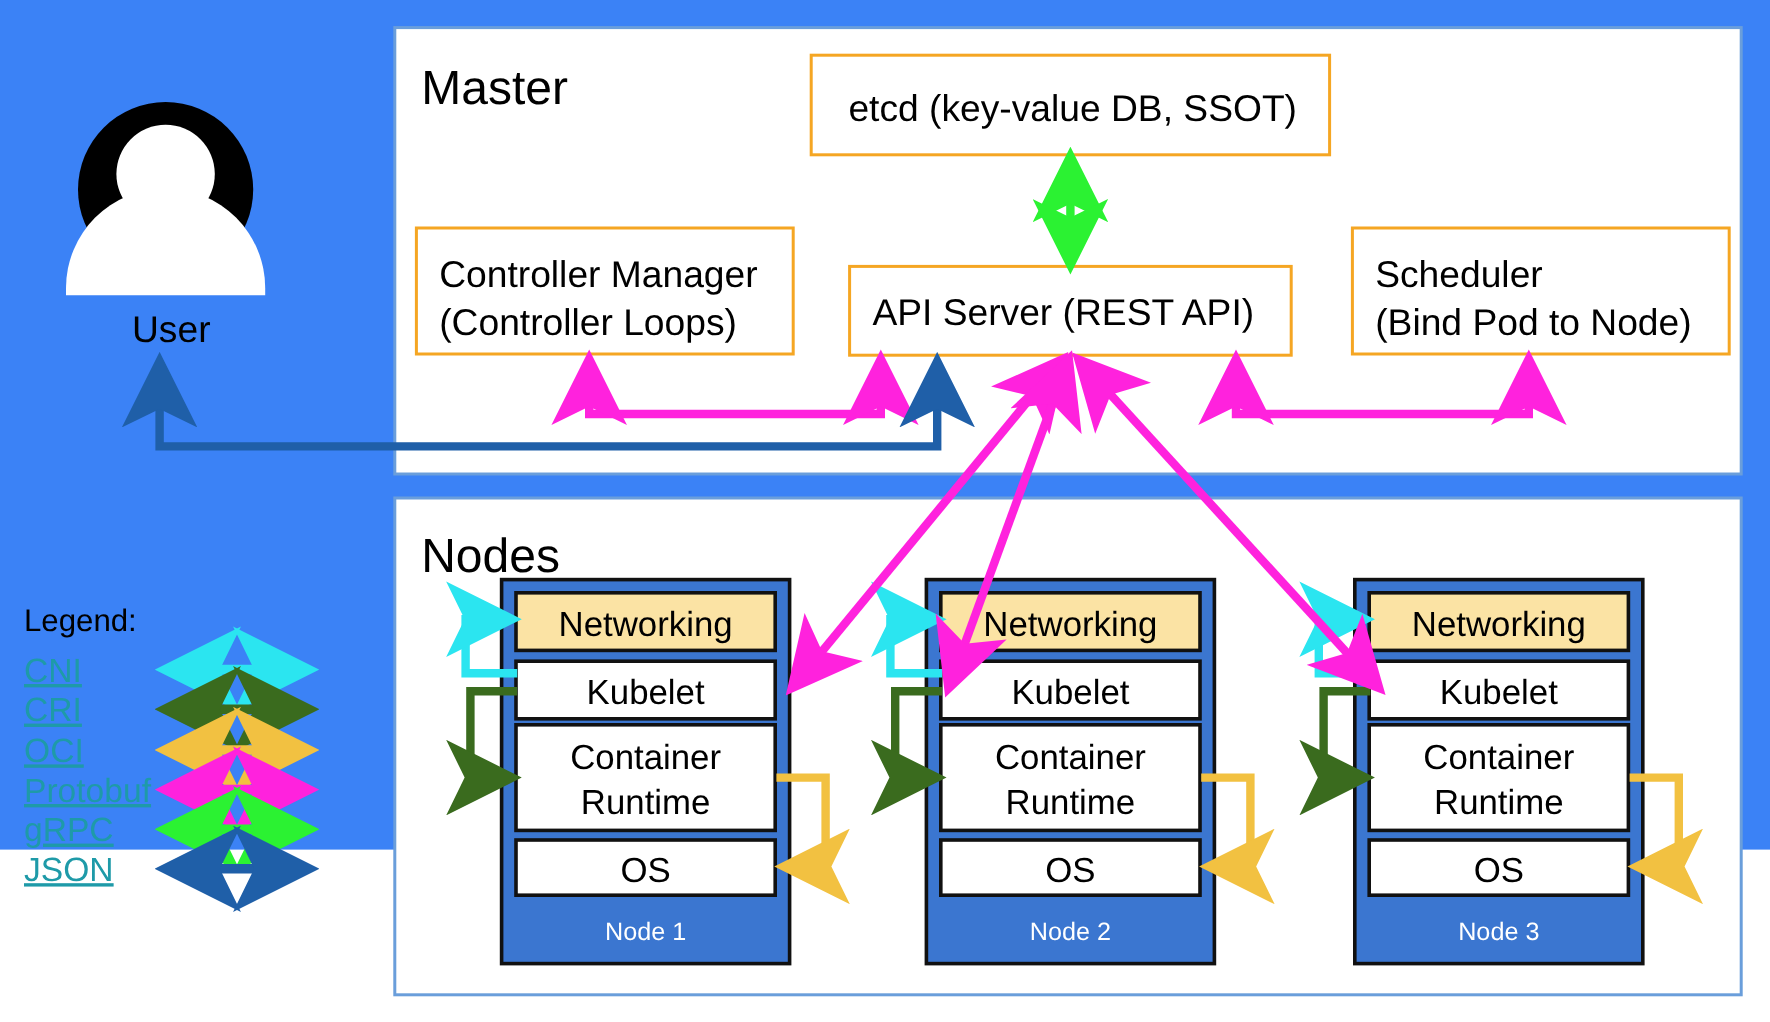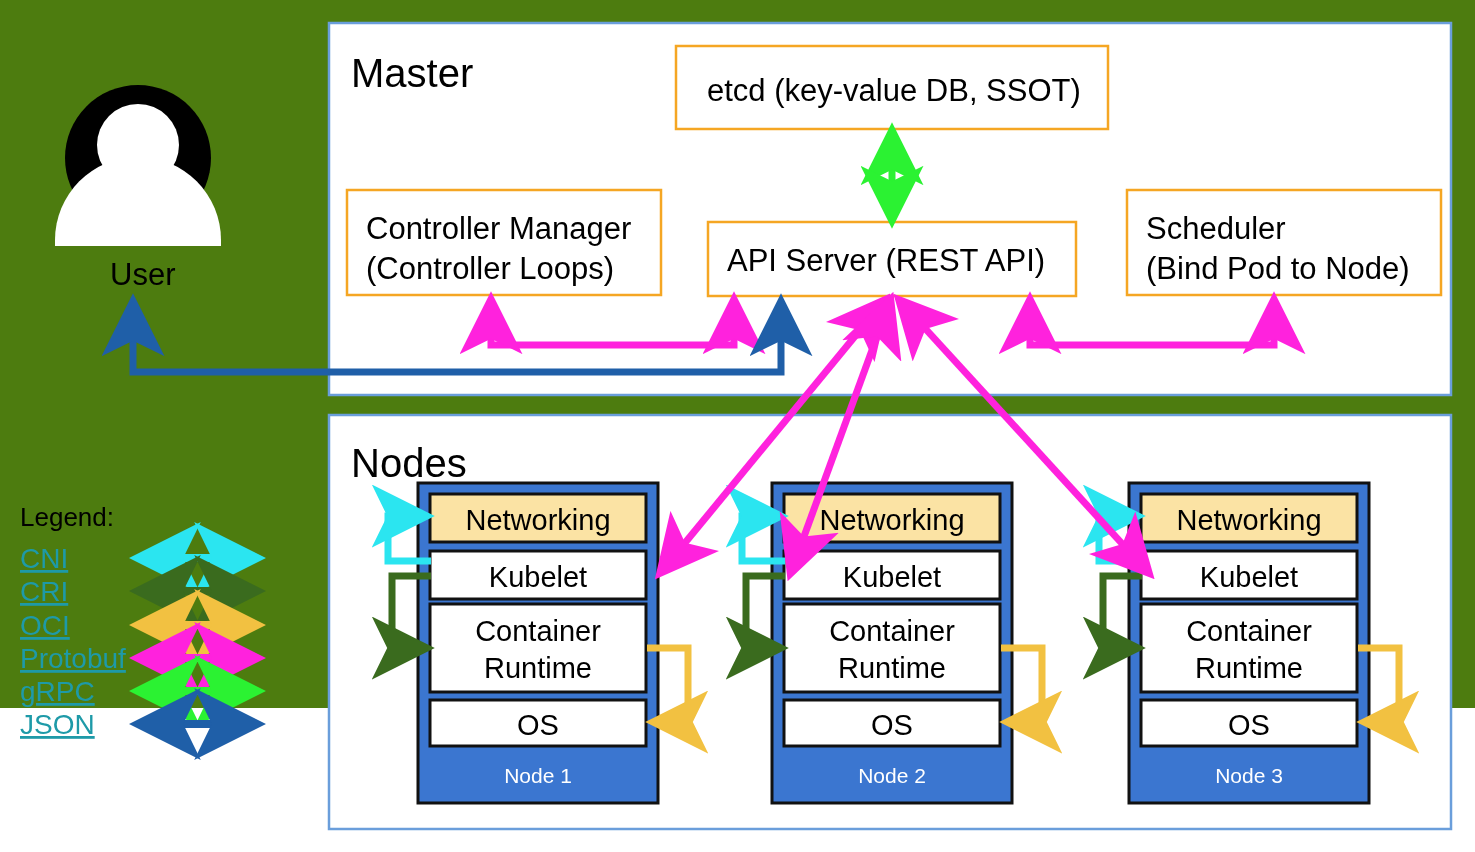--- a/index.html
+++ b/index.html
@@ -1,18 +1,18 @@
 <!DOCTYPE html>
 <html><head>
 <meta charset="utf-8">
 <style>
   html,body{margin:0;padding:0;background:#ffffff;}
   body{width:1475px;height:852px;overflow:hidden;
        font-family:"Liberation Sans","DejaVu Sans",sans-serif;}
-  #stage{position:relative;width:1475px;height:708px;background:#4d7c0f;}
+  #stage{position:relative;width:1475px;height:708px;background:#3b82f6;}
   svg{display:block;}
   .boxtext{font-family:"Liberation Sans","DejaVu Sans",sans-serif;fill:#000;}
   .legend-link{font-family:"Liberation Sans","DejaVu Sans",sans-serif;
                fill:#1E9AA8;text-decoration:underline;}
   .legend-title{font-family:"Liberation Sans","DejaVu Sans",sans-serif;fill:#000;}
   .nodelabel{font-family:"Liberation Sans","DejaVu Sans",sans-serif;fill:#ffffff;}
 </style>
 </head>
 <body>
 

